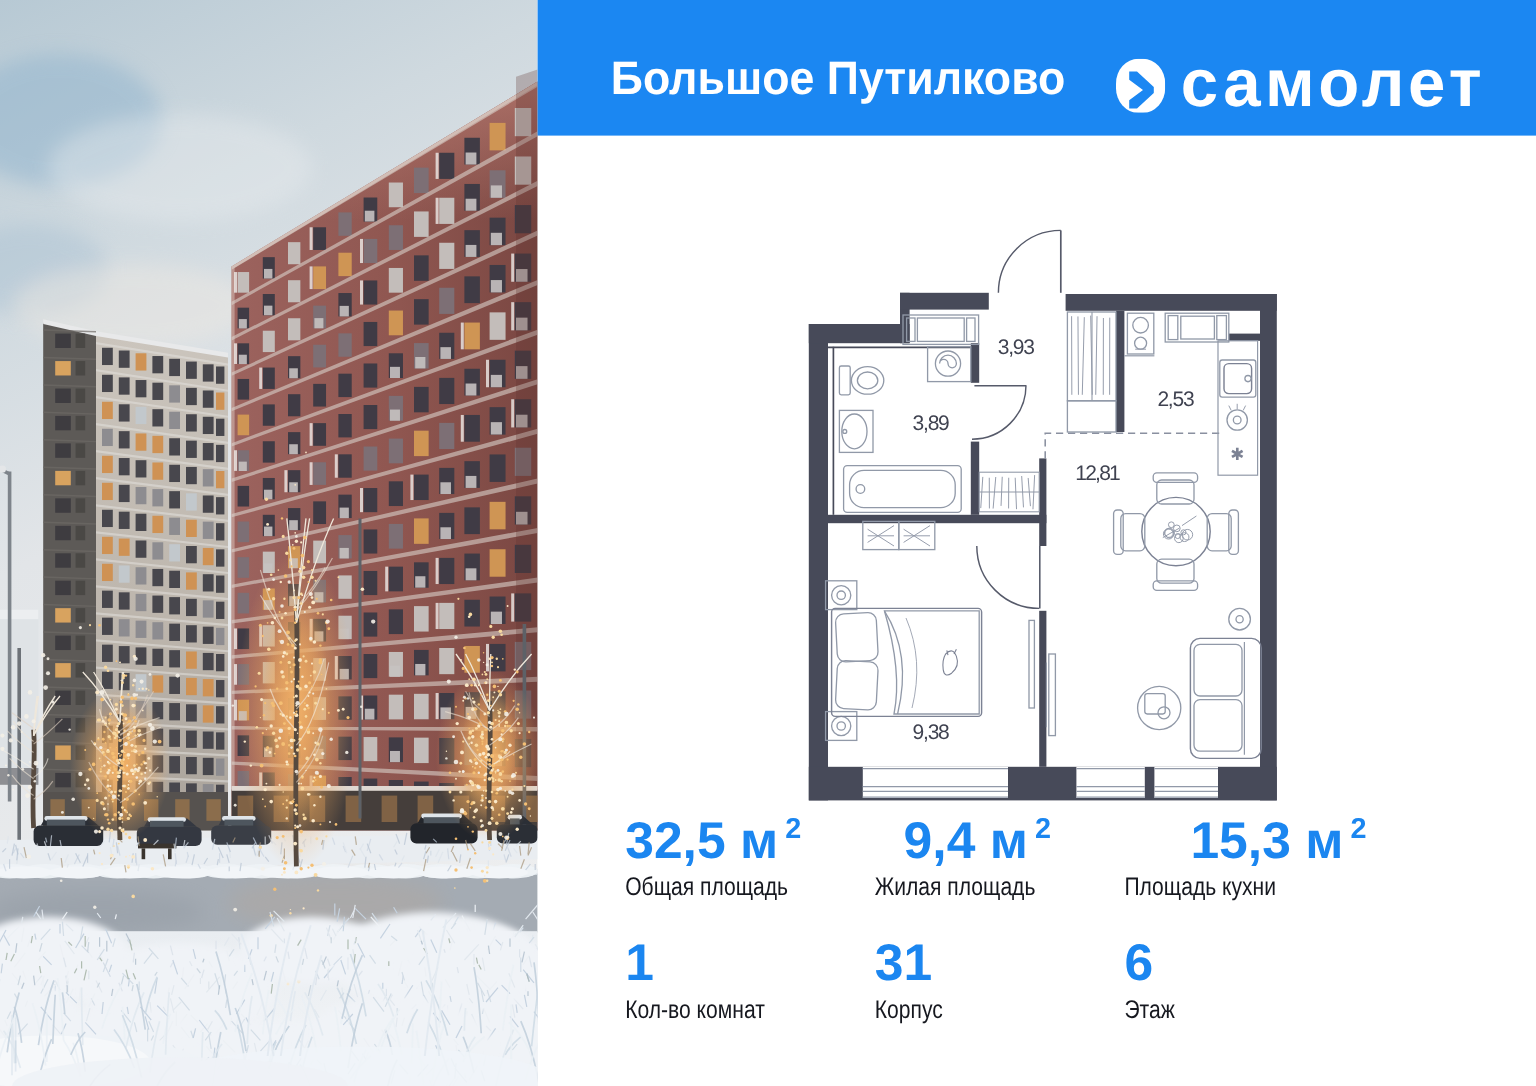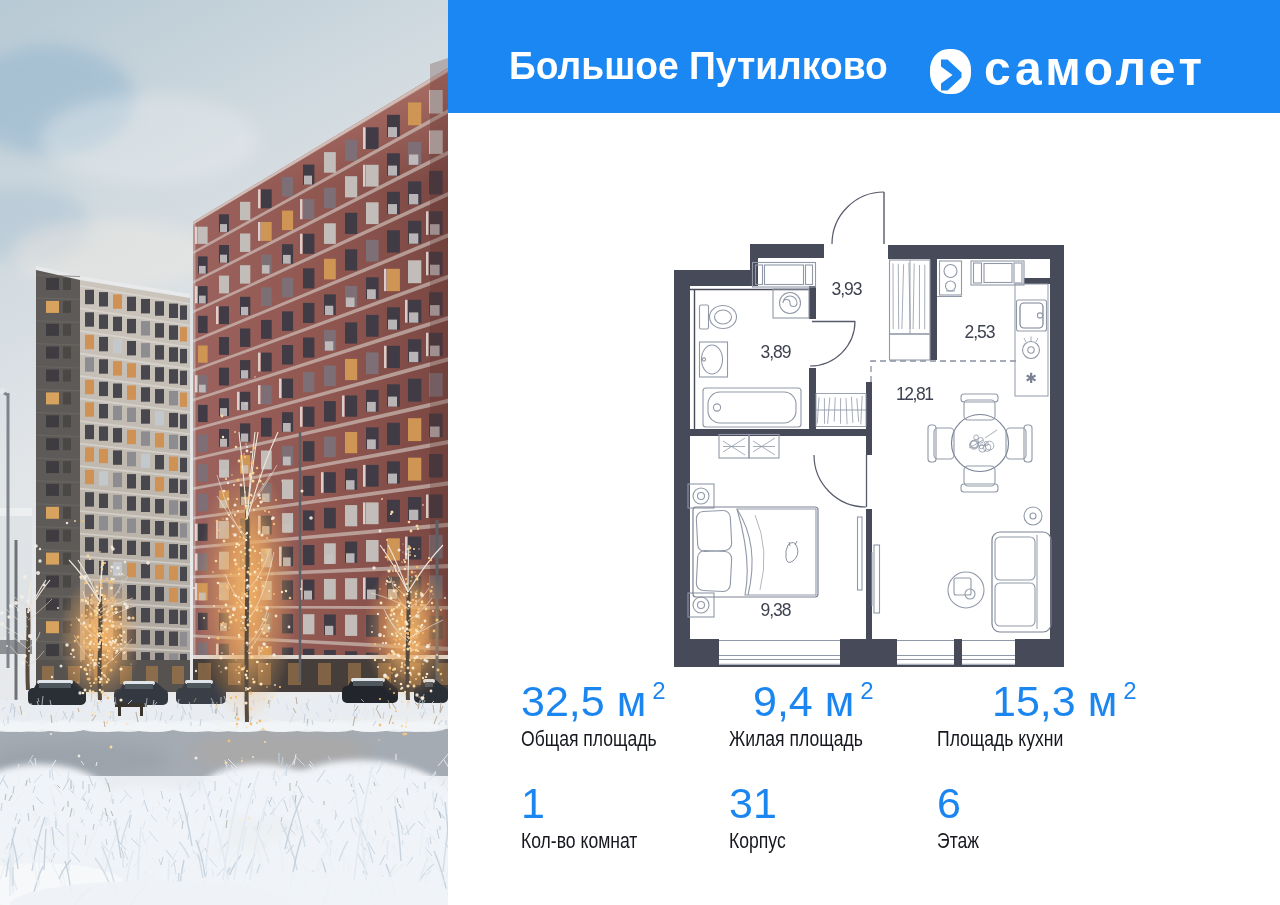--- a/index.html
+++ b/index.html
@@ -4,23 +4,23 @@
 * { margin:0; padding:0; box-sizing:border-box; }
 html,body { width:1280px; height:905px; background:#ffffff; overflow:hidden;
   font-family:"Liberation Sans", sans-serif; }
 .abs { position:absolute; }
 #photo { left:0; top:0; width:448px; height:905px; }
 #banner { left:448px; top:0; width:832px; height:113px; background:#1b87f2; }
 #title { position:absolute; left:61px; top:44px; color:#ffffff; font-weight:bold;
   font-size:39px; transform:scaleX(0.955); transform-origin:left top; white-space:nowrap; }
 #logo { position:absolute; left:482px; top:49px; }
 #logotext { position:absolute; left:536px; top:40.5px; color:#ffffff; font-weight:bold;
-  font-size:48px; letter-spacing:3.6px; line-height:56px; white-space:nowrap; }
+  font-size:56px; letter-spacing:3.6px; line-height:56px; white-space:nowrap; }
 #plan { left:650px; top:180px; width:430px; height:500px; }
-.num { position:absolute; color:#1b86f0; font-weight:normal; font-size:43px; line-height:43px; white-space:nowrap;text-align:center; }
+.num { position:absolute; color:#1b86f0; font-weight:bold; font-size:43px; line-height:43px; white-space:nowrap;text-align:center; }
 .num .sup { font-size:24px; vertical-align:17px; margin-left:6px; line-height:0; }
 #plan text { font-family:"Liberation Sans", sans-serif; }
 .lab { position:absolute; color:#16181f; font-size:21.3px; line-height:21px;
   transform:scaleX(0.825); transform-origin:left top; white-space:nowrap; }
 </style></head>
 <body>
 <div class="abs" id="photo"><svg width="448" height="905" viewBox="0 0 448 905">
 <defs>
 <linearGradient id="sky" x1="0" y1="0" x2="0.25" y2="1">
  <stop offset="0" stop-color="#b7c9d4"></stop>

